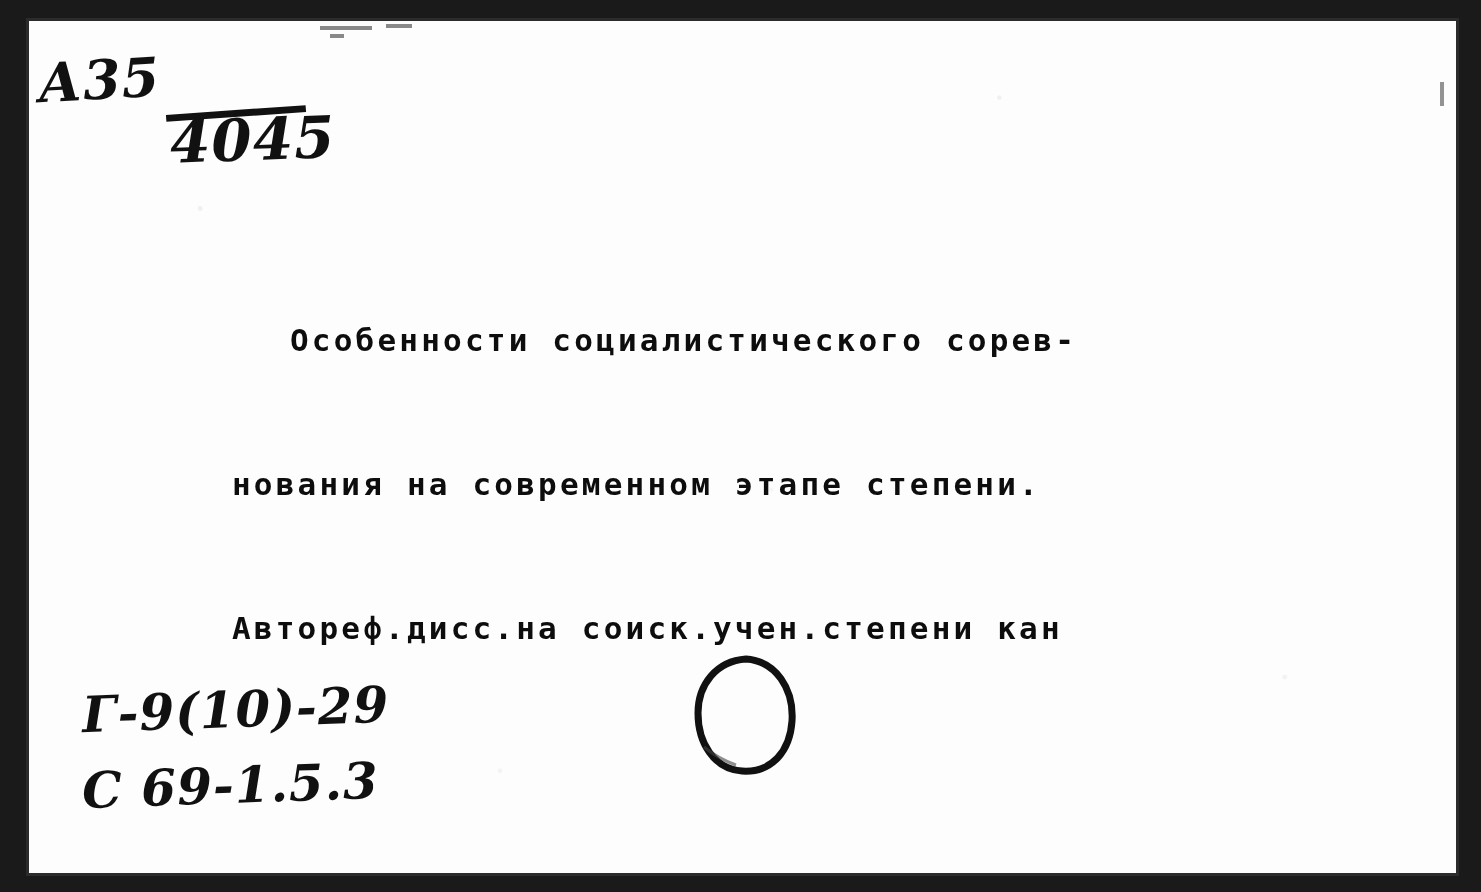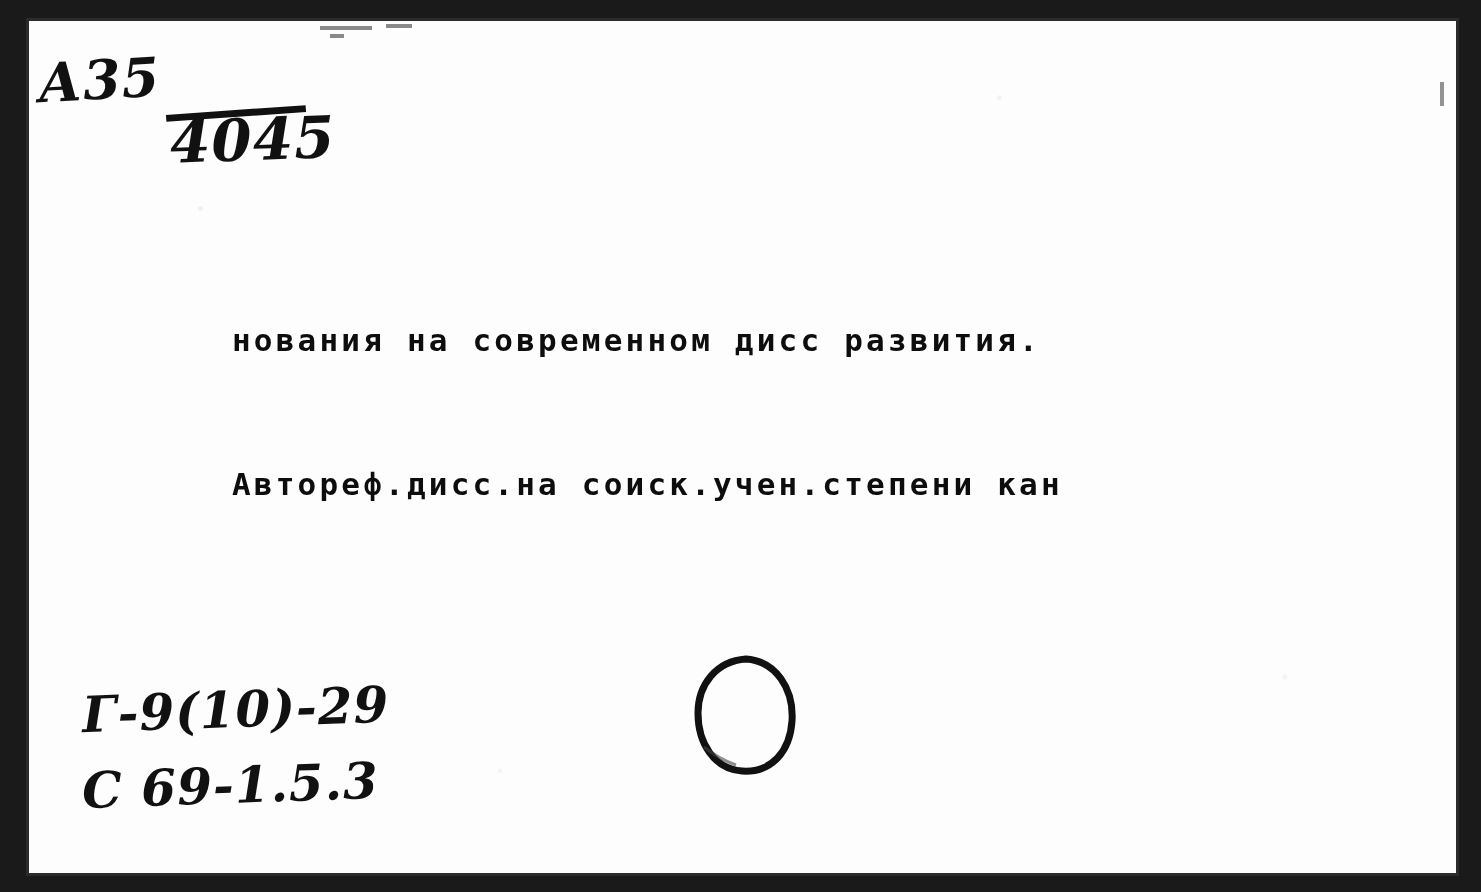--- a/index.html
+++ b/index.html
@@ -169,21 +169,22 @@
   <div class="smudge sm3"></div>
   <div class="smudge sm4"></div>
 
   <div id="callnum">
     <span class="handwriting top">А35</span>
     <span class="rule"></span>
     <span class="handwriting bottom">4045</span>
   </div>
 
   <div id="typed">
-    <span class="ln">нования на современном дисс развития.</span>
+    <span class="ln ind">Особенности социалистического сорев-</span>
+    <span class="ln">нования на современном этапе степени.</span>
     <span class="ln">Автореф.дисс.на соиск.учен.степени кан</span>
     
     
     
     
   </div>
 
   <div id="lower-left">
     <span class="handwriting l1">Г-9(10)-29</span>
     <span class="handwriting l2">С 69-1.5.3</span>

